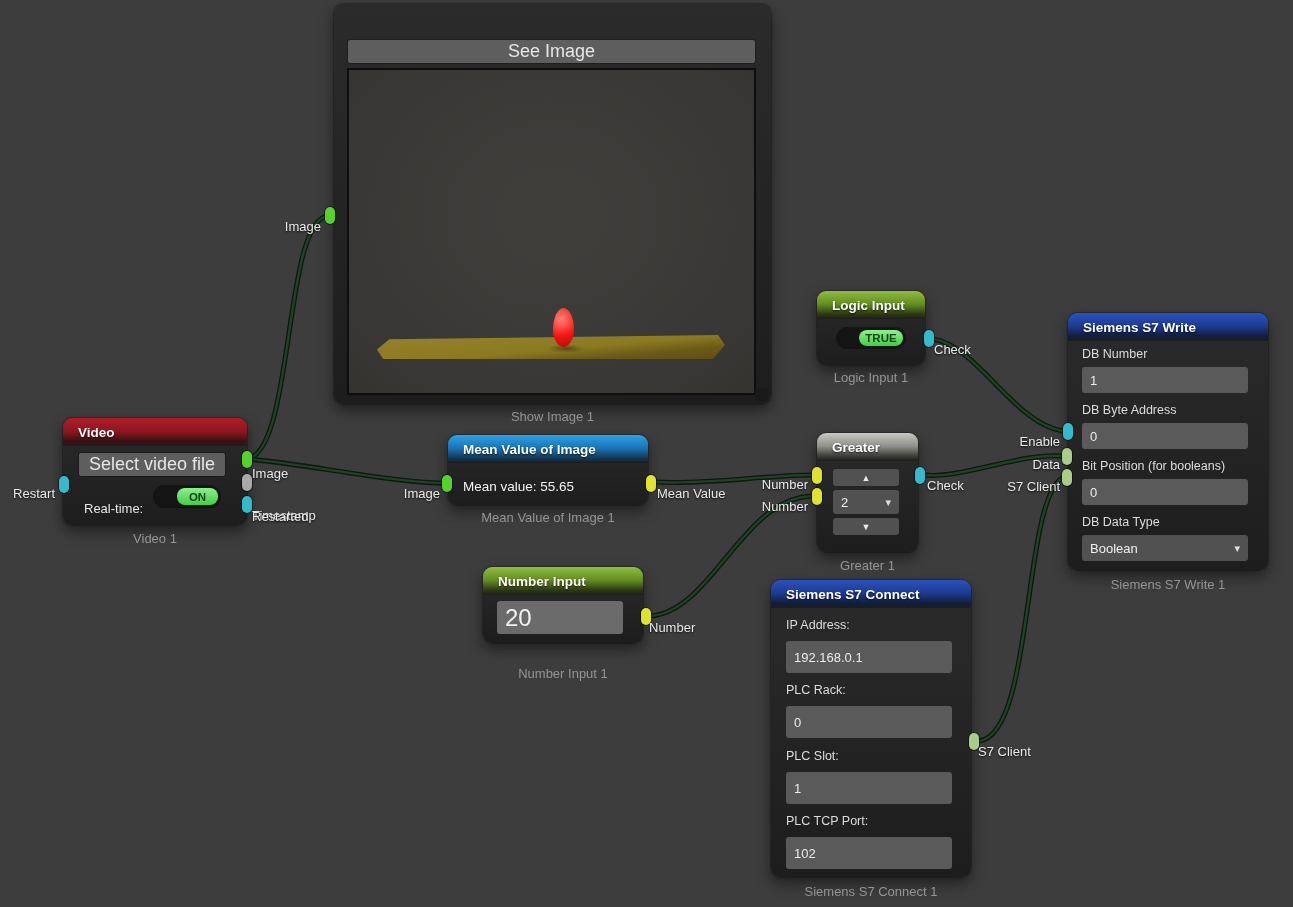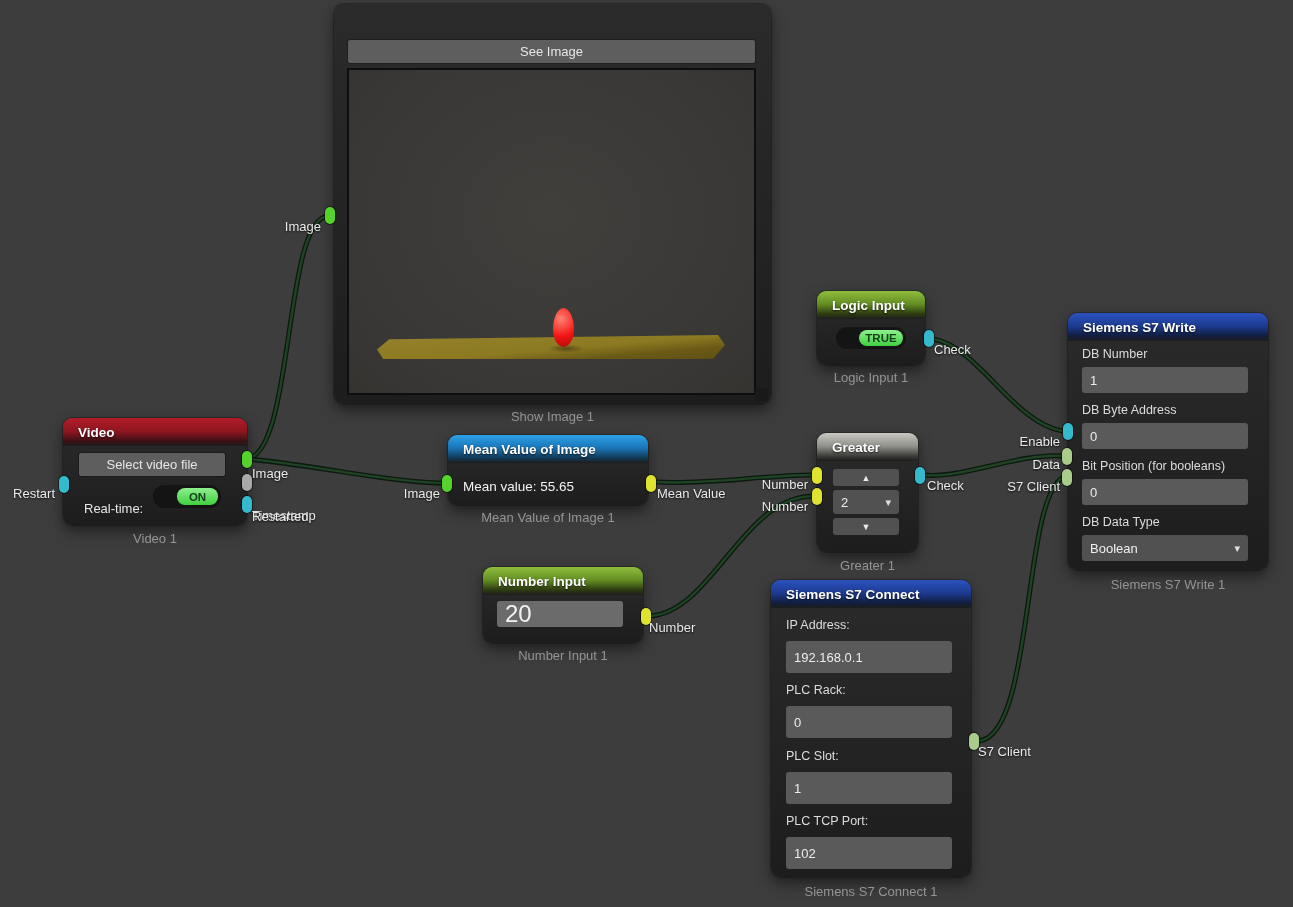--- a/index.html
+++ b/index.html
@@ -33,21 +33,21 @@
   .port{position:absolute;z-index:3;width:10px;height:17px;border-radius:5px;box-shadow:0 0 0 1px rgba(0,0,0,.45);}
   .port.green{background:#55d22b}
   .port.gray{background:#a9a9a9}
   .port.cyan{background:#35b9cd}
   .port.yellow{background:#dfe22f}
   .port.pale{background:#a9cc88}
   .port-label{position:absolute;z-index:3;font-size:13px;color:#eaeaea;text-shadow:0 1px 2px rgba(0,0,0,.8);white-space:nowrap;}
   .port-label.ralign{text-align:right;}
 
   .btn{
-    position:absolute;background:#5e5e5e;border-radius:2px;color:#e6e6e6;font-size:13px;
+    position:absolute;background:#5e5e5e;border-radius:2px;color:#e6e6e6;font-size:18px;
     display:flex;align-items:center;justify-content:center;box-shadow:0 0 0 1px rgba(0,0,0,.25);
     cursor:pointer;
   }
   .field-label{position:absolute;font-size:12.5px;color:#dcdcdc;white-space:nowrap;}
   .field-input{
     position:absolute;background:#5a5a5a;border:none;border-radius:3px;color:#ececec;
     font-size:13px;padding:0 8px;box-sizing:border-box;font-family:inherit;outline:none;
   }
   .selectbox{
     position:absolute;background:#515151;border-radius:3px;color:#f0f0f0;font-size:13px;
@@ -107,21 +107,21 @@
   #logic-toggle .knob{width:44px;}
 
   
   #node-greater{left:817px;top:433px;width:101px;height:119px;}
   #greater-up{left:16px;top:36px;width:66px;height:17px;}
   #greater-select{left:16px;top:57px;width:66px;height:24px;}
   #greater-down{left:16px;top:85px;width:66px;height:17px;}
 
   
   #node-number{left:483px;top:567px;width:160px;height:76px;}
-  #number-field{left:14px;top:34px;width:126px;height:26px;background:#6b6b6b;color:#f2f2f2;font-size:24px;}
+  #number-field{left:14px;top:34px;width:126px;height:33px;background:#6b6b6b;color:#f2f2f2;font-size:24px;}
 
   
   #node-connect{left:771px;top:580px;width:200px;height:297px;}
   #node-connect .field-input{left:15px;width:166px;height:32px;}
 
   
   #node-write{left:1068px;top:313px;width:200px;height:257px;}
   #node-write .field-input{left:14px;width:166px;height:26px;}
   #write-select{left:14px;top:222px;width:166px;height:26px;}
 </style>
@@ -240,21 +240,21 @@
   <div class="port-label ralign" style="left:758px;top:499px;width:50px;">Number</div>
   <div class="port cyan" style="left:915px;top:467px;"></div>
   <div class="port-label" style="left:927px;top:478px;">Check</div>
 
   <div class="node" id="node-number">
     <div class="node-header hdr-green">
       <span>Number Input</span>
     </div>
     <input class="field-input" id="number-field" value="20" style="">
   </div>
-  <div class="caption" style="left:483px;top:648px;width:160px;">Number Input 1</div>
+  <div class="caption" style="left:483px;top:666px;width:160px;">Number Input 1</div>
   <div class="port yellow" style="left:641px;top:608px;"></div>
   <div class="port-label" style="left:649px;top:620px;">Number</div>
 
   <div class="node" id="node-connect">
     <div class="node-header hdr-navy">
       <span>Siemens S7 Connect</span>
     </div>
     <span class="field-label" style="left:15px;top:38px;">IP Address:</span>
     <input class="field-input" style="top: 61px;" value="192.168.0.1">
     <span class="field-label" style="left:15px;top:103px;">PLC Rack:</span>

